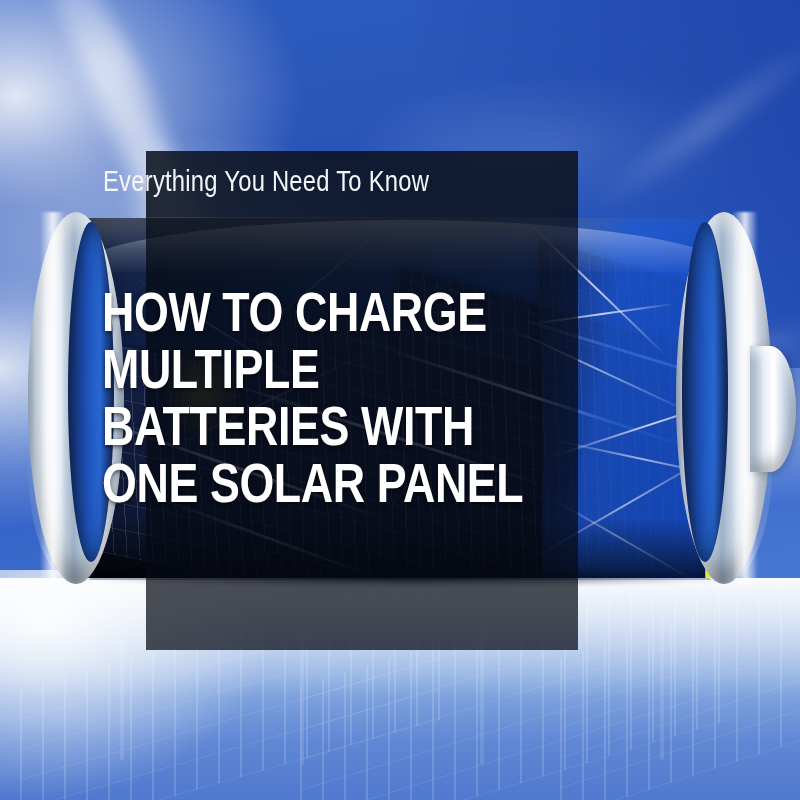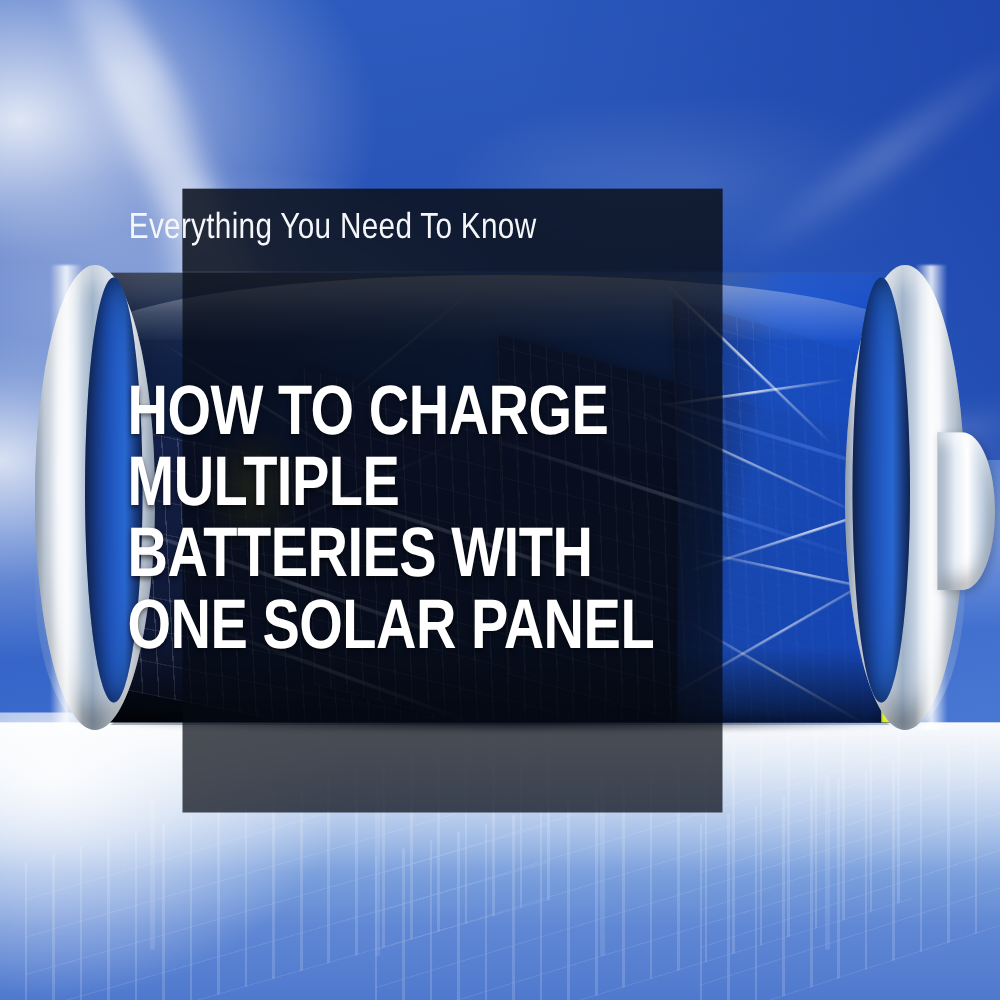--- a/index.html
+++ b/index.html
@@ -243,21 +243,21 @@
     position:absolute; left: 103px; top: 167px;
     font-size: 29px; line-height: 1;
     font-weight: 400;
     color: #f4f6fa;
     letter-spacing: 0.3px;
     transform: scaleX(0.82);
     transform-origin: left center;
     white-space: nowrap;
   }
   .title {
-    position:absolute; left: 102px; top: 299px;
+    position:absolute; left: 102px; top: 283px;
     width: 520px;
   }
   .title .ln {
     display:block;
     font-size: 56px;
     line-height: 57px;
     font-weight: 700;
     color: #ffffff;
     letter-spacing: -0.5px;
     text-transform: uppercase;

